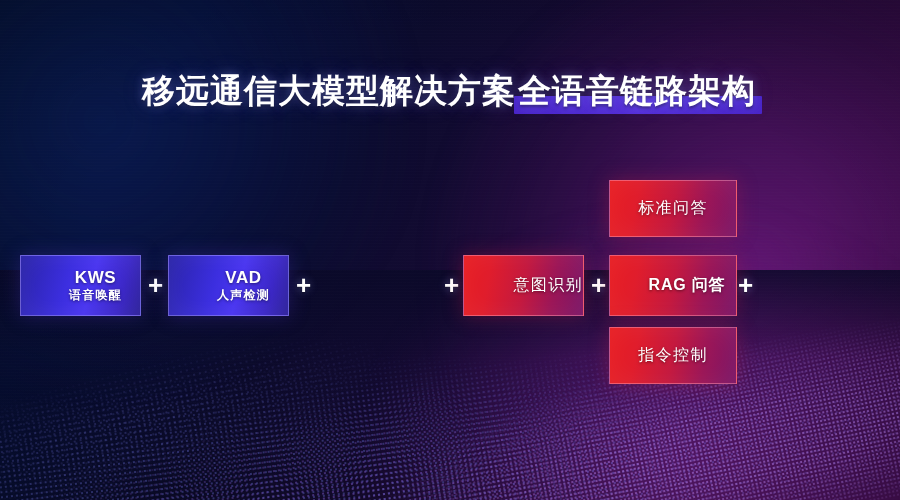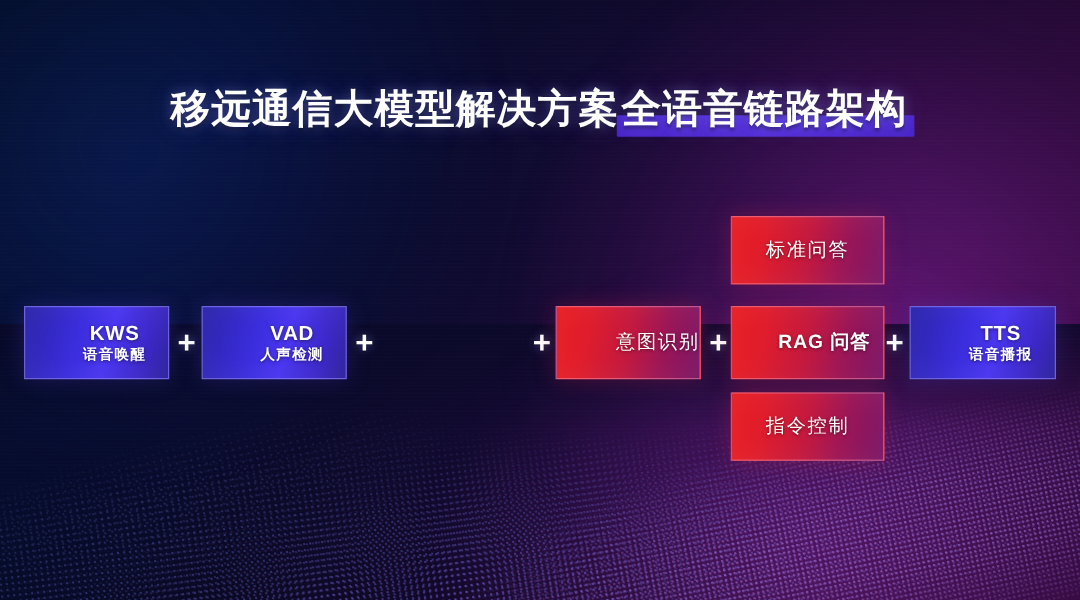--- a/index.html
+++ b/index.html
@@ -325,24 +325,20 @@
     </div>
 
     <div class="plus" style="left:591px; top:272px;">+</div>
 
     <div class="node red" style="left:609px; top:255px; width:128px; height:61px;">
       <div class="ln-mix">RAG 问答</div>
     </div>
 
     <div class="plus" style="left:738px; top:272px;">+</div>
 
-    <div class="node blue" style="left:758px; top:255px; width:122px; height:61px;">
-      <div class="ln-en">TTS</div>
-      <div class="ln-cn">语音播报</div>
-    </div>
 
     <div class="node red" style="left:609px; top:180px; width:128px; height:57px;">
       <div class="ln-single">标准问答</div>
     </div>
 
     <div class="node red" style="left:609px; top:327px; width:128px; height:57px;">
       <div class="ln-single">指令控制</div>
     </div>
 
   </div>

